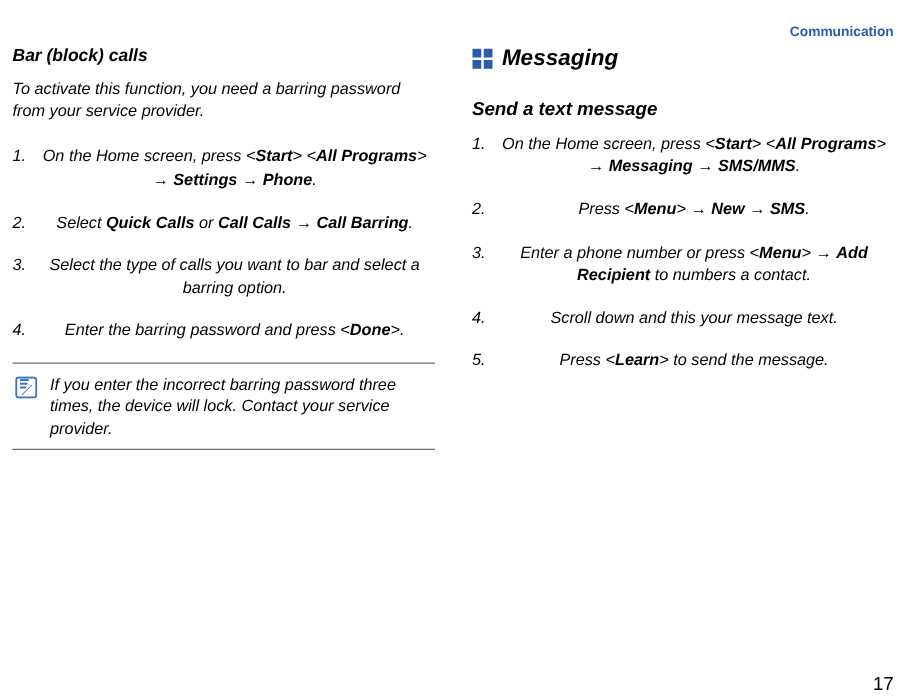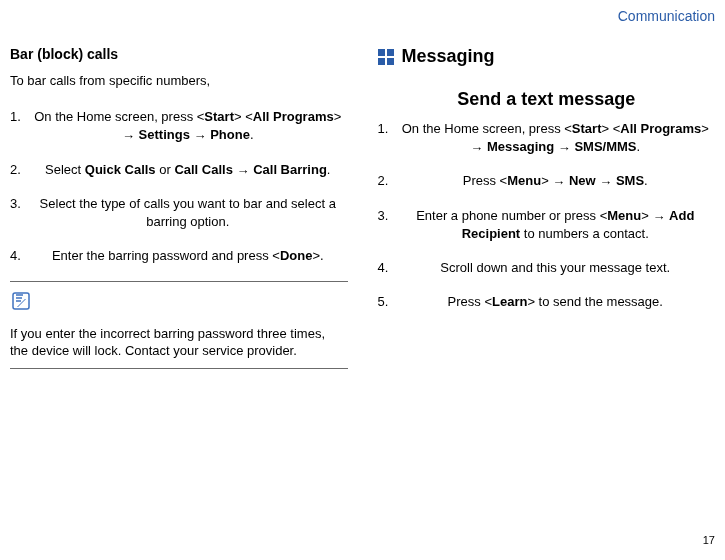--- a/index.html
+++ b/index.html
@@ -8,28 +8,29 @@
     height: 560px;
     font-family: Verdana, Tahoma, sans-serif;
     font-size: 13px;
     color: #000;
     position: relative;
     background: #fff;
   }
   .page {
     display: flex;
     gap: 30px;
-    padding: 46px 10px 0 10px;
+    padding: 36px 10px 0 10px;
+    font-style: italic;
   }
   .header-right {
     position: absolute;
-    top: 8px;
+    top: 20px;
     right: 10px;
-    font-size: 14px;
-    font-weight: normal;
+    font-size: 11px;
+    font-weight: bold;
     color: #2a5ca8;
   }
   .col {
     flex: 1 1 0;
     min-width: 0;
   }
   .h-small {
     font-weight: bold;
     font-size: 14px;
     margin-bottom: 10px;
@@ -37,23 +38,22 @@
   .h-big {
     font-weight: bold;
     font-size: 18px;
     margin-bottom: 10px;
     display: flex;
     align-items: center;
     gap: 8px;
   }
   .h-sub {
     font-weight: bold;
-    font-size: 18px;
+    font-size: 15px;
     margin: 22px 0 10px 0;
-    text-align: center;
   }
   p.body {
     line-height: 1.4;
     margin-bottom: 18px;
   }
   ol.steps {
     list-style: none;
     counter-reset: step;
   }
   ol.steps > li {
@@ -72,32 +72,31 @@
   }
   .b { font-weight: bold; }
   .note {
     border-top: 1px solid #6b6b6b;
     border-bottom: 1px solid #6b6b6b;
     padding: 8px 8px 8px 0;
     display: flex;
     align-items: flex-start;
     gap: 10px;
     line-height: 1.35;
-    flex-direction: column;
   }
   .note .note-icon {
     flex: 0 0 auto;
     margin-left: 2px;
     margin-top: 2px;
   }
   .page-num {
     position: absolute;
     right: 10px;
-    bottom: 14px;
-    font-size: 11px;
+    bottom: 4px;
+    font-size: 15px;
   }
   .arrow { display:inline-block; }
   .grid-icon {
     display:inline-grid;
     grid-template-columns: repeat(2,7px);
     grid-template-rows: repeat(2,7px);
     gap:2px;
     vertical-align: middle;
   }
   .grid-icon span { background:#2a5ca8; }
@@ -105,22 +104,22 @@
 </head>
 <body>
 
 <div class="header-right">Communication</div>
 
 <div class="page">
 
   <div class="col">
     <div class="h-small">Bar (block) calls</div>
 
+    <p class="body">To activate this function, you need a barring password from your service provider.</p>
 
-    <p class="body">To bar calls from specific numbers,</p>
 
     <ol class="steps">
       <li>
         <span>On the Home screen, press &lt;</span><span class="b">Start</span><span>&gt; &lt;</span><span class="b">All Programs</span><span>&gt; → </span><span class="b">Settings</span><span> → </span><span class="b">Phone</span><span>.</span>
       </li>
       <li>
         <span>Select </span><span class="b">Quick Calls</span><span> or </span><span class="b">Call Calls</span><span> → </span><span class="b">Call Barring</span><span>.</span>
       </li>
       <li>Select the type of calls you want to bar and select a barring option.</li>
       <li>

